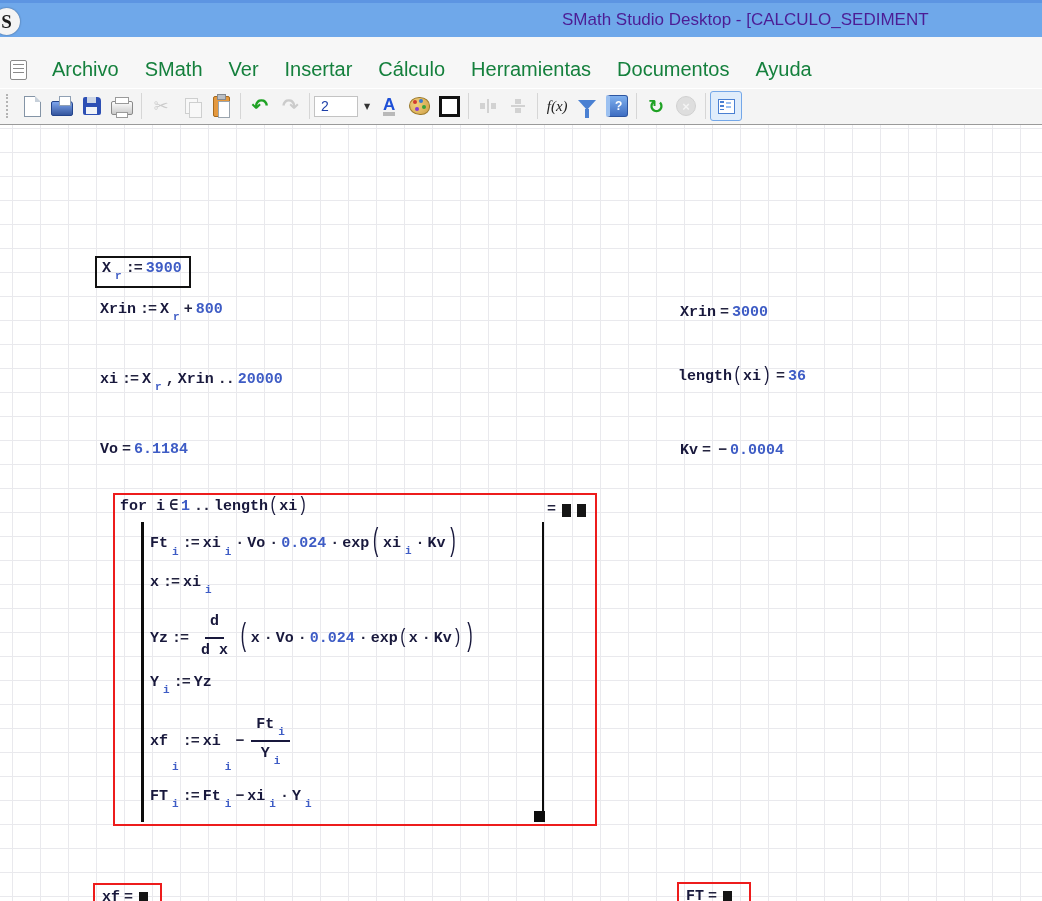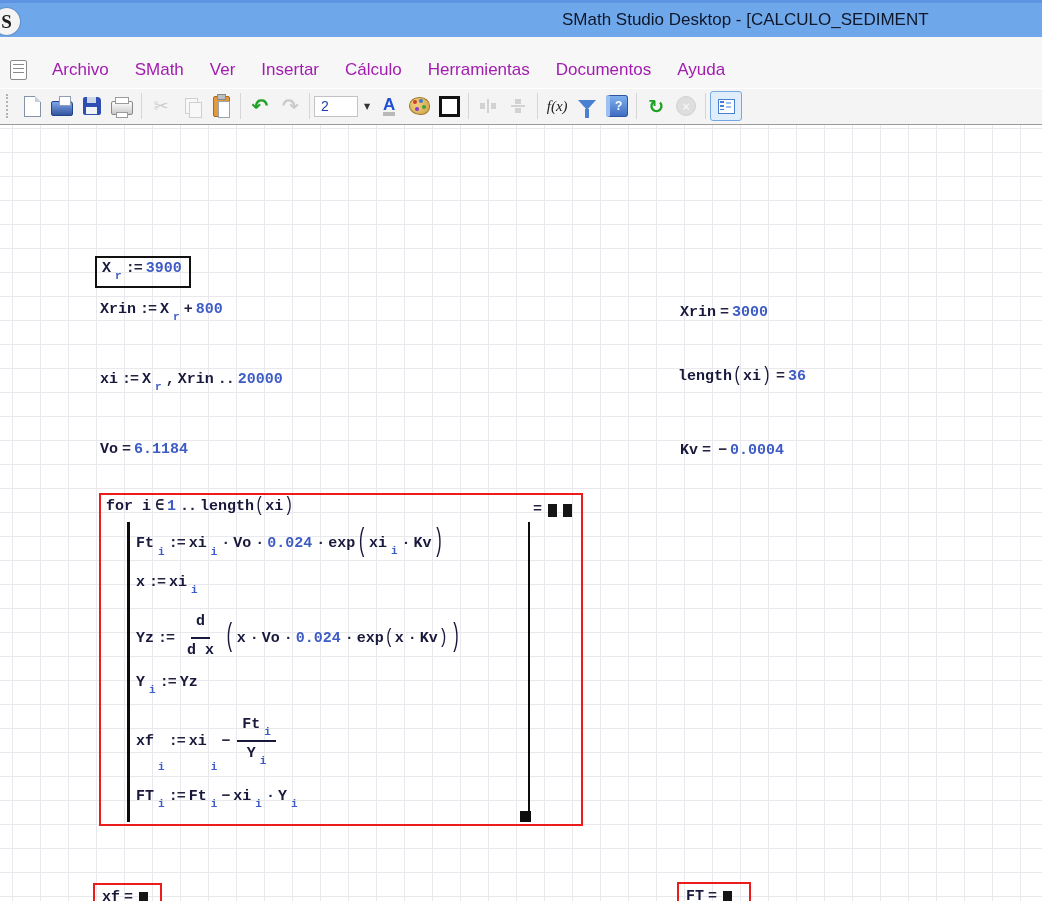--- a/index.html
+++ b/index.html
@@ -9,30 +9,30 @@
 
   
   .titlebar{position:relative;height:37px;background:var(--c-titlebar,#6fa8ea);
             border-top:3px solid #5d95e2;box-sizing:border-box;overflow:hidden}
   .app-logo{position:absolute;left:-7px;top:5px;width:27px;height:27px;border-radius:50%;
             background:#f4f4f4;box-shadow:0 0 2px rgba(0,0,0,.45);
             display:flex;align-items:center;justify-content:center}
   .app-logo span{font-family:"Liberation Serif","DejaVu Serif",serif;font-weight:700;
             font-size:19px;color:#1b1b1b}
   .title-text{position:absolute;left:562px;top:0;line-height:34px;font-size:17px;
-            color:#0f172a;white-space:nowrap}
+            color:#4c1d95;white-space:nowrap}
 
   
   .menubar{height:51px;background:#f7f7f7;display:flex;align-items:center;
            padding:14px 0 0 6px;box-sizing:border-box}
   .doc-icon{width:15px;height:18px;background:#fff;border:1.5px solid #8a8a8a;
             border-radius:2px;margin:0 12px 0 4px;position:relative}
   .doc-icon::before{content:"";position:absolute;left:2px;right:2px;top:3px;height:9px;
             background:repeating-linear-gradient(to bottom,#8a8a8a 0 1.5px,transparent 1.5px 4px)}
-  .menu-item{font-size:17px;color:#a21caf;padding:4px 13px;cursor:default;white-space:nowrap}
+  .menu-item{font-size:20px;color:#15803d;padding:4px 13px;cursor:default;white-space:nowrap}
 
   
   .toolbar{height:37px;background:#f4f4f4;display:flex;align-items:center;
            padding-left:4px;box-sizing:border-box;
            border-bottom:1px solid #9a9a9a;box-shadow:0 1px 0 #ffffff inset}
   .grip{width:3px;height:24px;border-left:2px dotted #b3b3b3;margin:0 6px 0 2px}
   .tbtn{width:30px;height:28px;display:flex;align-items:center;justify-content:center;
         border-radius:3px;position:relative;flex:none}
   .tbtn.disabled{opacity:.45;filter:grayscale(.9)}
   .tsep{width:1px;height:26px;background:#d6d6d6;margin:0 4px;flex:none}
@@ -120,21 +120,21 @@
   .t-group{display:inline-flex;align-items:center}
   .pr-in{display:inline-flex;align-items:center}
   .pr{font-weight:400;color:#18183c;display:inline-block}
   .pr-b{transform:scaleY(2.0);font-size:16px;margin:0 2px}
   .pr-s{transform:scaleY(1.35);margin:0 1px}
 
   .region-black{position:absolute;border:2px solid #111;padding:3px 7px 8px 5px;background:transparent}
   .region-black .math,.region-red .math{position:static}
   .region-red{position:absolute;border:2px solid var(--c-red,#ed1c1c);padding:5px 9px 8px 7px}
 
-  .for-box{position:absolute;left:99px;top:368px;width:480px;height:329px;
+  .for-box{position:absolute;left:113px;top:368px;width:480px;height:329px;
            border:2px solid var(--c-red,#ed1c1c)}
   .vbar{position:absolute;background:#0c0c0c}
   .vbar.left{left:26px;top:27px;width:3px;height:300px}
   .vbar.right{left:427px;top:27px;width:2px;height:291px}
   .for-handle{position:absolute;left:419px;top:316px;width:11px;height:11px;background:#0c0c0c}
 
   .error-tip{position:absolute;left:97px;top:705px;background:var(--c-errbg,#ffffe0);
         border:1.5px solid #141414;padding:2px 6px 3px 4px;font-size:13.5px;color:#111;
         white-space:nowrap;font-family:"Liberation Sans","DejaVu Sans",sans-serif}
 </style>

